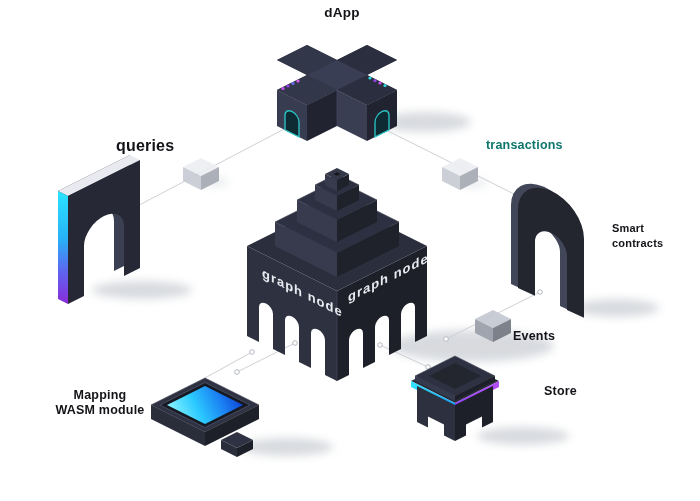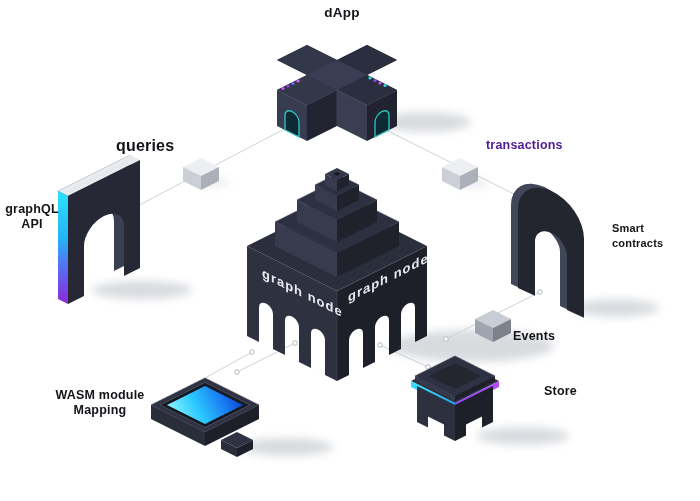--- a/index.html
+++ b/index.html
@@ -6,21 +6,21 @@
   .stage{
     position:relative;width:700px;height:501px;background:#ffffff;
     font-family:"Liberation Sans",sans-serif;overflow:hidden;
   }
   .stage svg{position:absolute;left:0;top:0;}
   .lbl{
     position:absolute;font-size:13px;font-weight:700;color:#131318;
     white-space:nowrap;line-height:15px;letter-spacing:.2px;
   }
   .lbl.center{text-align:center;}
-  .lbl.muted{color:#4c1d95;font-weight:600;}
+  .lbl.muted{color:#0f766e;font-weight:600;}
   .iso-text{
     font-size:13px;font-weight:600;letter-spacing:1px;fill:#e9eaf0;
     font-family:"Liberation Sans",sans-serif;
   }
 </style>
 </head>
 <body>
 
 <div class="stage">
 
@@ -200,32 +200,28 @@
     <path d="M237,448 L253,440 L253,449 L237,457 Z" fill="#1d1f29"></path>
   </g>
 </svg>
 
 <div class="lbl center" style="left:320px;top:5px;width:44px;font-size:13.5px;">dApp</div>
 
 <div class="lbl" style="left:116px;top:138px;font-size:16px;">queries</div>
 
 <div class="lbl muted" style="left:486px;top:138px;font-size:12.5px;">transactions</div>
 
-<div class="lbl center" style="left:0px;top:202px;width:64px;font-size:12.5px;">
-  <div>graphQL</div>
-  <div>API</div>
-</div>
 
 <div class="lbl" style="left:612px;top:221px;font-size:11px;">
   <div>Smart</div>
   <div>contracts</div>
 </div>
 
 <div class="lbl" style="left:513px;top:329px;font-size:12.5px;">Events</div>
 
 <div class="lbl" style="left:544px;top:384px;font-size:12.5px;text-align:center;">Store</div>
 
 <div class="lbl center" style="left:38px;top:388px;width:124px;font-size:12.5px;">
+  <div>Mapping</div>
   <div>WASM module</div>
-  <div>Mapping</div>
 </div>
 
 </div>
 
 </body></html>

